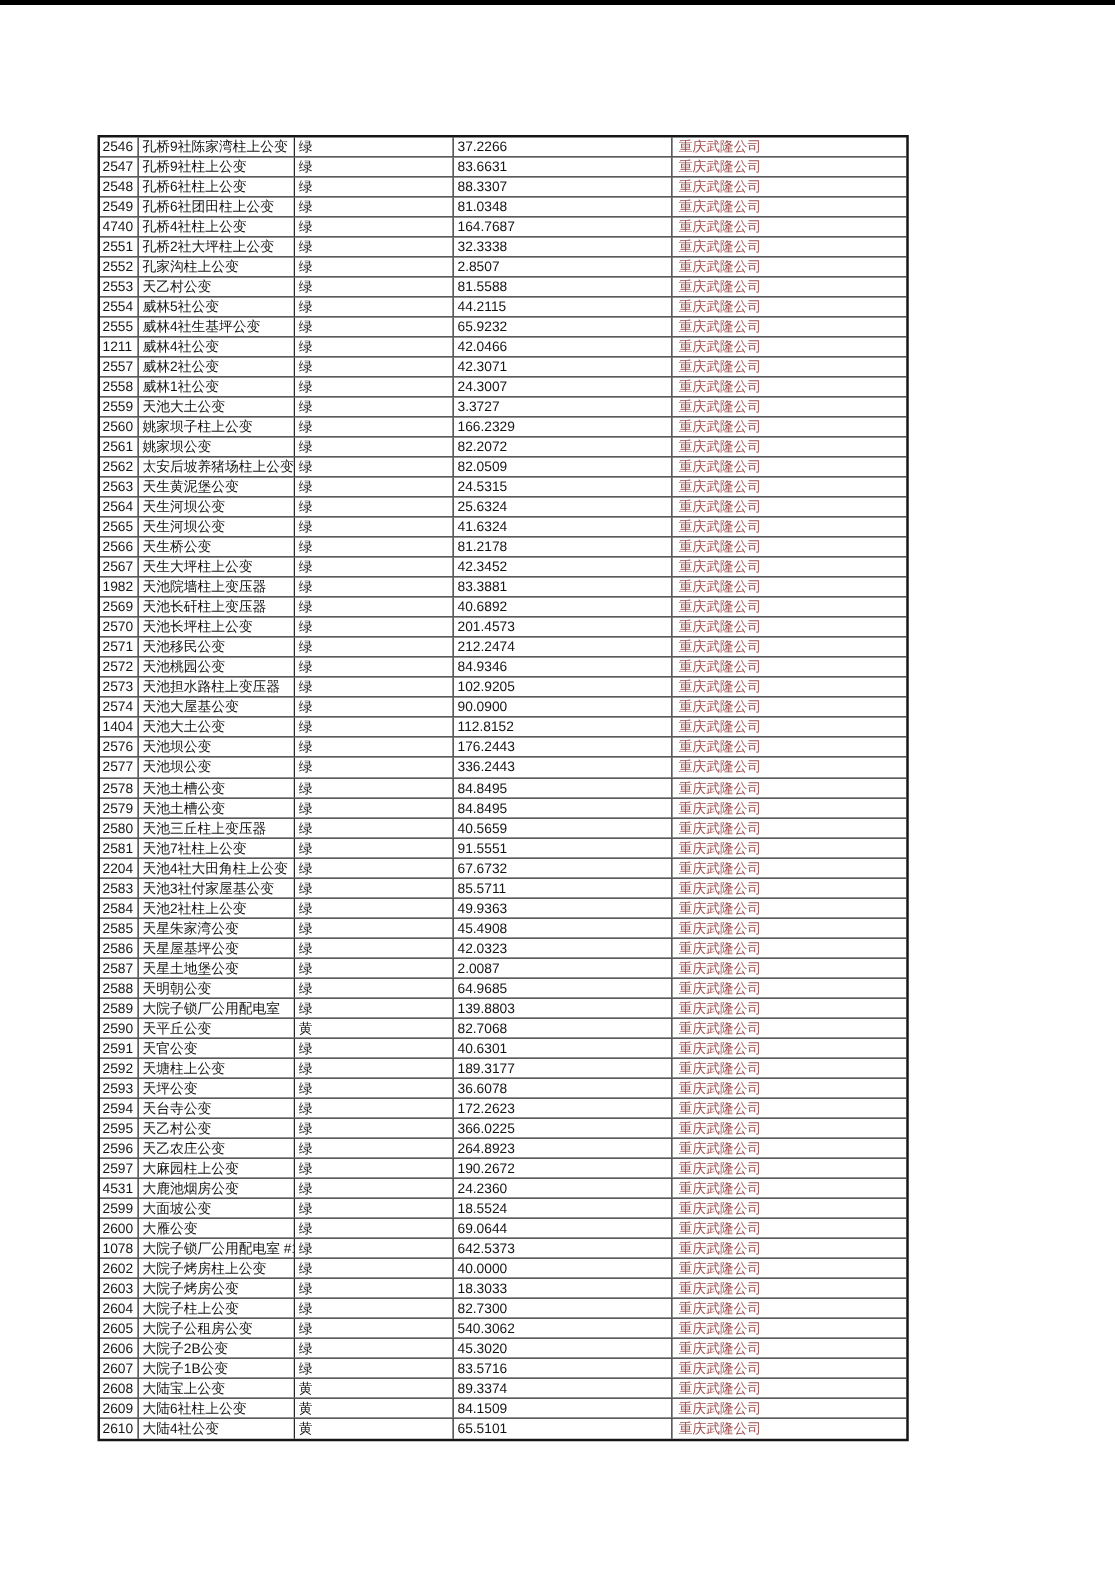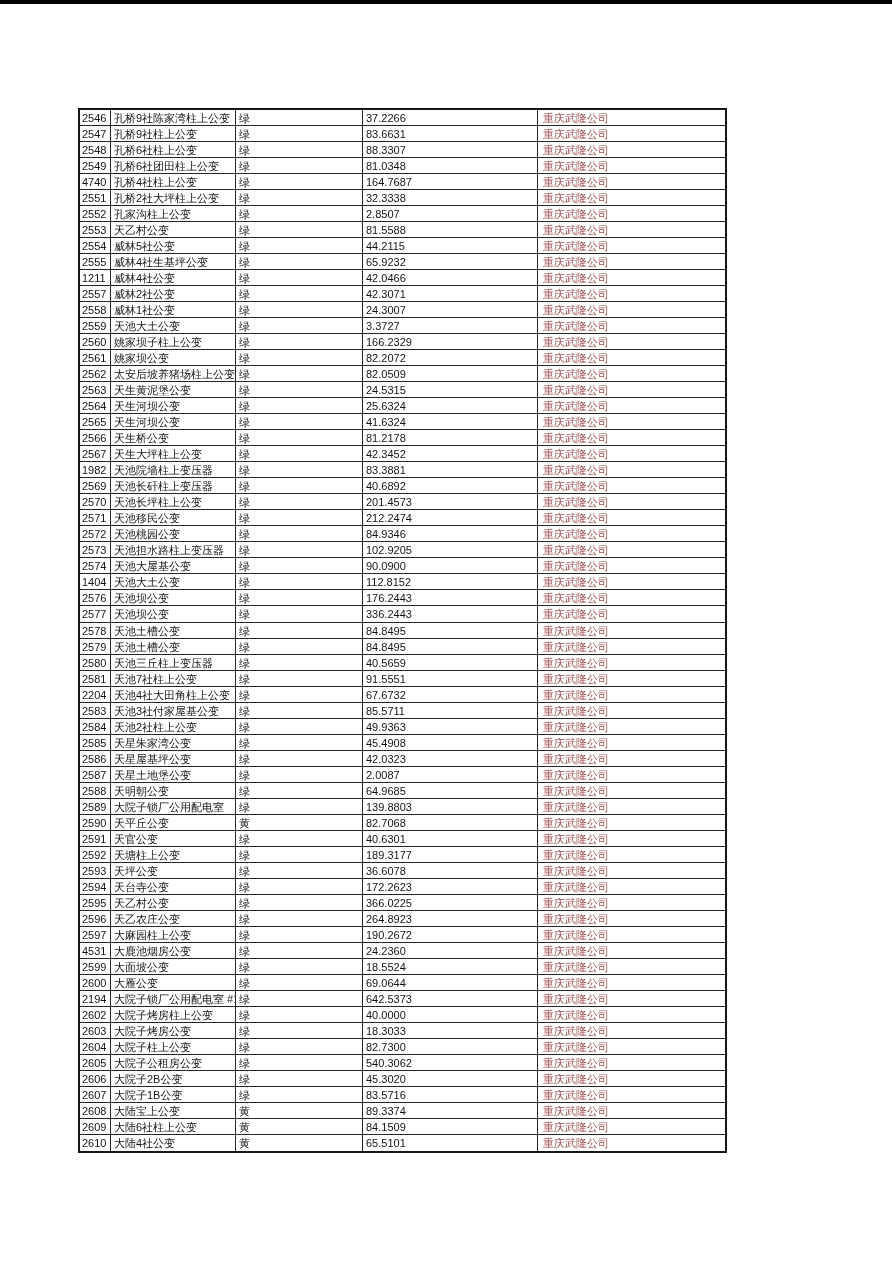--- a/index.html
+++ b/index.html
@@ -440,21 +440,21 @@
         <div class="cell c-company">重庆武隆公司</div>
       </div>
       <div class="trow">
         <div class="cell c-num">2600</div>
         <div class="cell c-name">大雁公变</div>
         <div class="cell c-status">绿</div>
         <div class="cell c-value">69.0644</div>
         <div class="cell c-company">重庆武隆公司</div>
       </div>
       <div class="trow">
-        <div class="cell c-num">2194</div>
+        <div class="cell c-num">1078</div>
         <div class="cell c-name">大院子锁厂公用配电室 #1</div>
         <div class="cell c-status">绿</div>
         <div class="cell c-value">642.5373</div>
         <div class="cell c-company">重庆武隆公司</div>
       </div>
       <div class="trow">
         <div class="cell c-num">2602</div>
         <div class="cell c-name">大院子烤房柱上公变</div>
         <div class="cell c-status">绿</div>
         <div class="cell c-value">40.0000</div>

